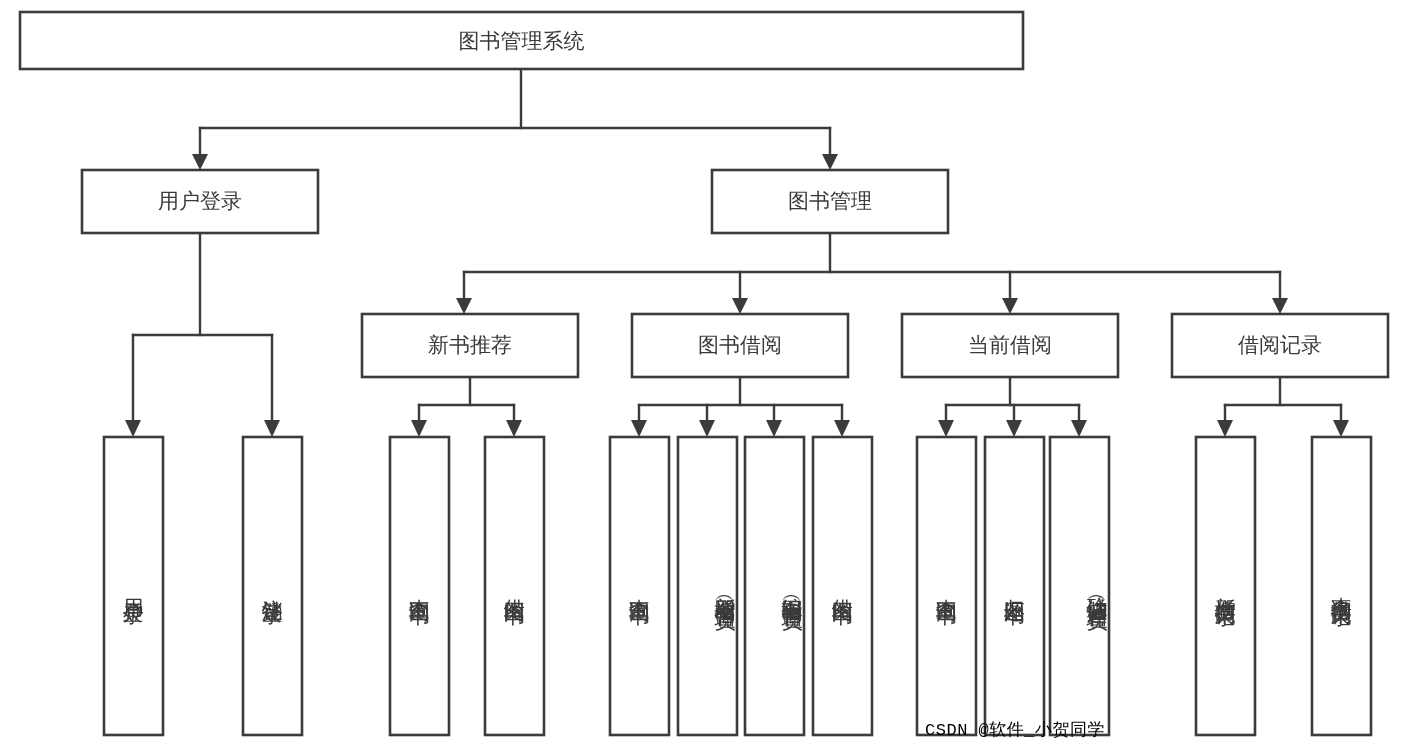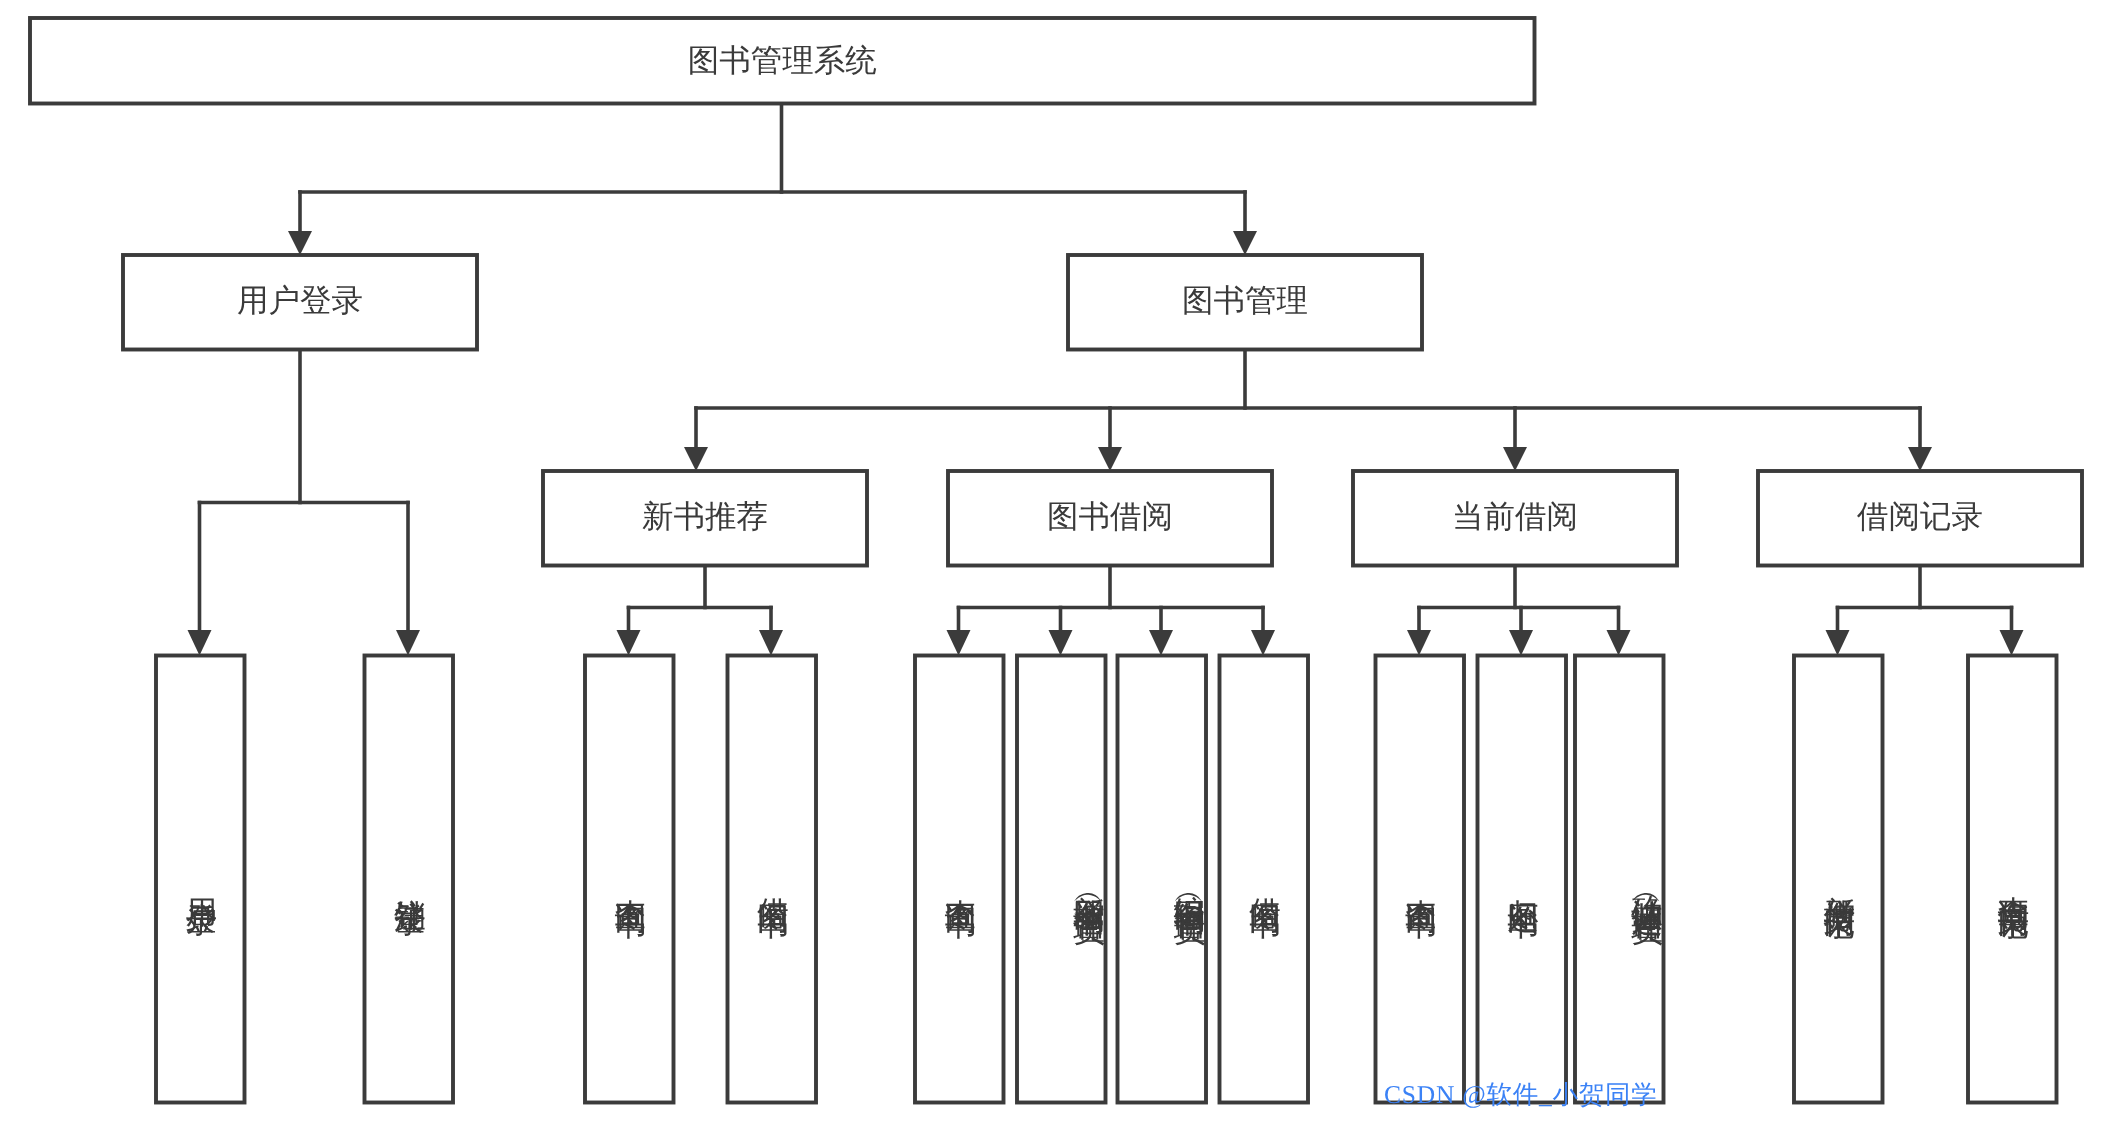--- a/index.html
+++ b/index.html
@@ -46,23 +46,23 @@
     font-family: "Liberation Sans", "DejaVu Sans", sans-serif;
     font-size: 21px;
     fill: #3a3a3a;
     text-anchor: middle;
     dominant-baseline: middle;
   }
   .watermark-text {
     position: absolute;
     right: 8px;
     bottom: 6px;
-    font-family: Liberation Serif, serif;
+    font-family: Liberation Mono, monospace;
     font-size: 17px;
-    color: #3b82f6;
+    color: #000000;
     letter-spacing: 0.5px;
     white-space: nowrap;
     user-select: none;
   }
   .vlabel {
     position: absolute;
     writing-mode: vertical-rl;
     text-orientation: upright;
     font-family: "Liberation Sans", "DejaVu Sans", sans-serif;
     font-size: 21px;

